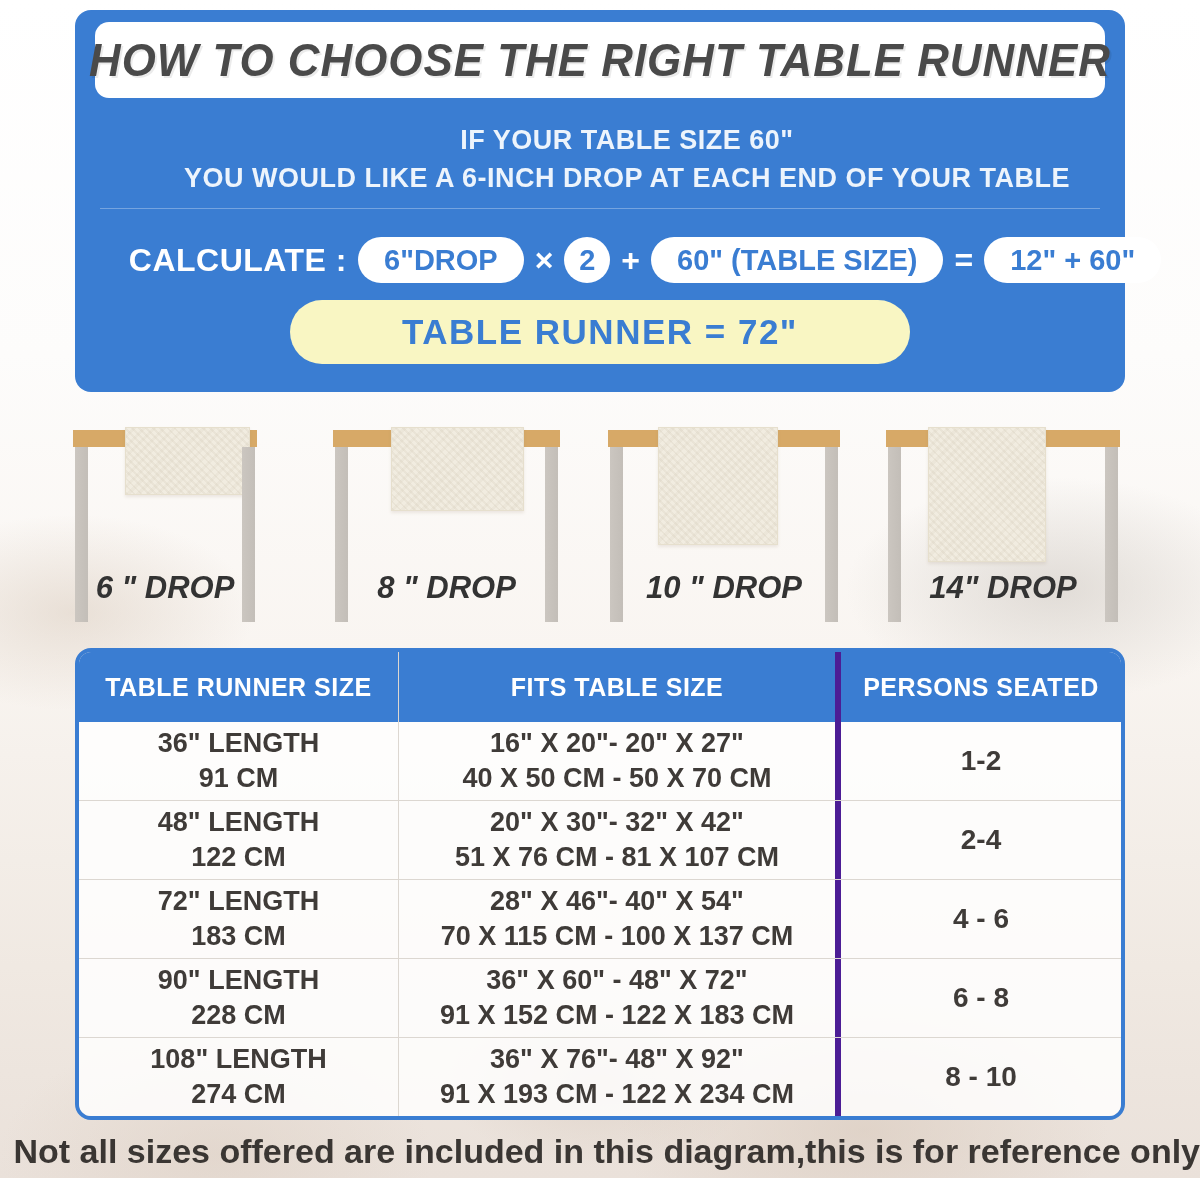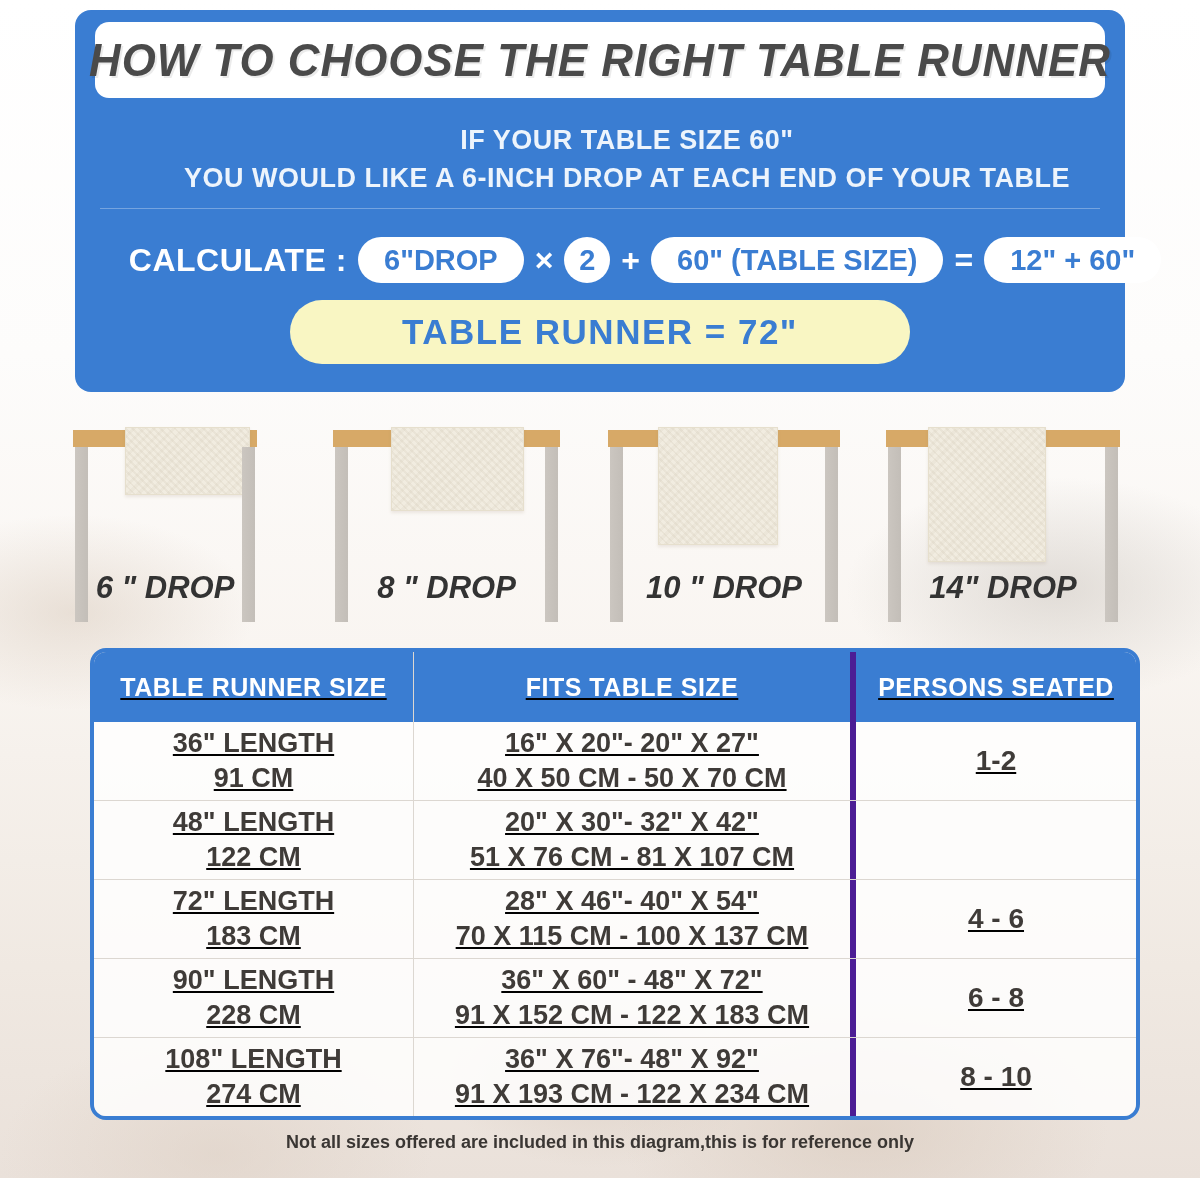--- a/index.html
+++ b/index.html
@@ -81,42 +81,42 @@
   }
   .f1 .runner { left:52px; width:125px; height:68px; }
   .f2 .runner { left:58px; width:133px; height:84px; }
   .f3 .runner { left:50px; width:120px; height:118px; }
   .f4 .runner { left:42px; width:118px; height:135px; }
   .drop-label { position:absolute; left:0; top:178px; width:100%; text-align:center;
     font-size:31px; font-weight:bold; font-style:italic; color:#333333; white-space:nowrap; }
 
   
   .size-table {
-    position:absolute; left:90px; top:648px; width:1050px; height:472px;
+    position:absolute; left:75px; top:648px; width:1050px; height:472px;
     border:4px solid #3a7dd2; border-radius:16px; overflow:hidden;
-    display:flex; flex-direction:column;text-decoration:underline;
+    display:flex; flex-direction:column;
   }
   .thead { display:flex; height:70px; background:#3a7dd2; flex:none; }
   .th { display:flex; align-items:center; justify-content:center; color:#ffffff;
     font-size:25px; font-weight:bold; letter-spacing:0.5px; }
   .tbody { flex:1; display:flex; flex-direction:column; }
   .tr { flex:1; display:flex; background:rgba(255,255,255,0.82);
     border-top:1px solid #dcd7d1; }
   .tr:first-child { border-top:none; }
   .td { display:flex; flex-direction:column; align-items:center; justify-content:center;
     color:#3f3b38; font-weight:bold; line-height:1.3; }
   .col1 { width:320px; border-right:1px solid #dcd7d1; }
   .col2 { width:442px; border-right:6px solid #4c1d95; }
   .col3 { width:280px; }
   .td .ln { font-size:27px; white-space:nowrap; }
   .col3 .ln { font-size:28px; }
 
   
-  .footer-note { position:absolute; left:0; top:1132px; width:100%; text-align:center;
-    font-size:18px; font-weight:bold; color:#3a3633; }
+  .footer-note { position:absolute; left:0; top:1132px; width:100%; text-align:right;
+    font-size:34px; font-weight:bold; color:#3a3633; }
 </style>
 </head>
 <body>
 
 <div class="stage">
 
   <div class="hero">
     <div class="title-box">
       <h1>HOW TO CHOOSE THE RIGHT TABLE RUNNER</h1>
     </div>
@@ -198,20 +198,23 @@
 
       <div class="tr">
         <div class="td col1">
           <span class="ln">48" LENGTH</span>
           <span class="ln">122 CM</span>
         </div>
         <div class="td col2">
           <span class="ln">20" X 30"- 32" X 42"</span>
           <span class="ln">51 X 76 CM - 81 X 107 CM</span>
         </div>
+        <div class="td col3">
+          <span class="ln">2-4</span>
+        </div>
       </div>
 
       <div class="tr">
         <div class="td col1">
           <span class="ln">72" LENGTH</span>
           <span class="ln">183 CM</span>
         </div>
         <div class="td col2">
           <span class="ln">28" X 46"- 40" X 54"</span>
           <span class="ln">70 X 115 CM - 100 X 137 CM</span>

